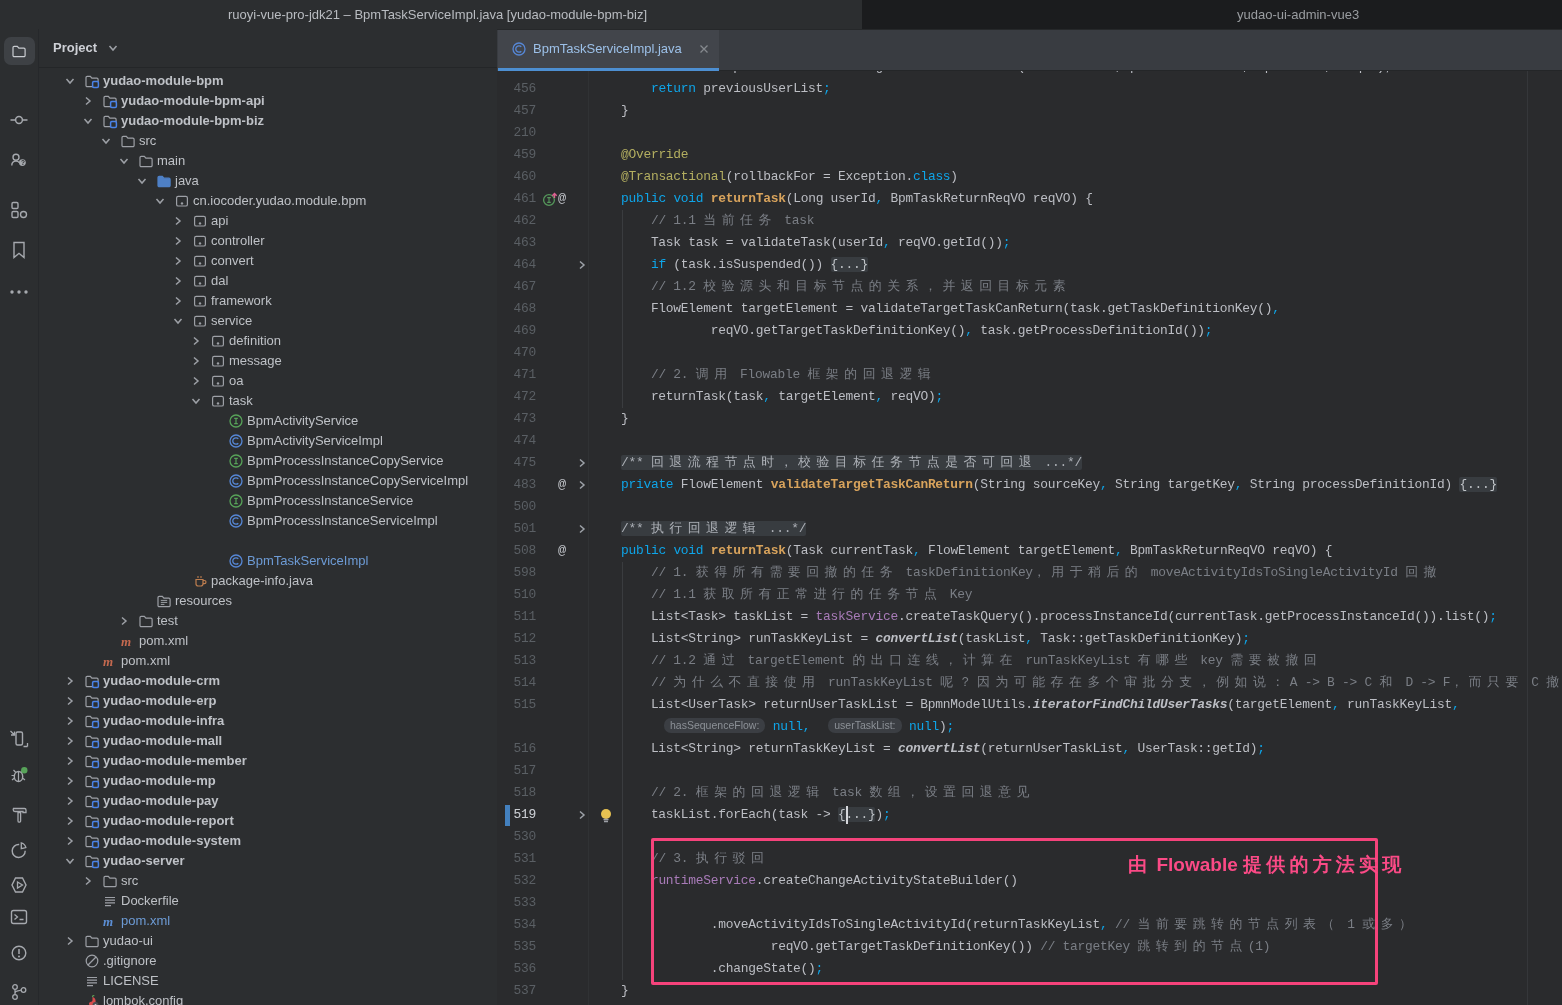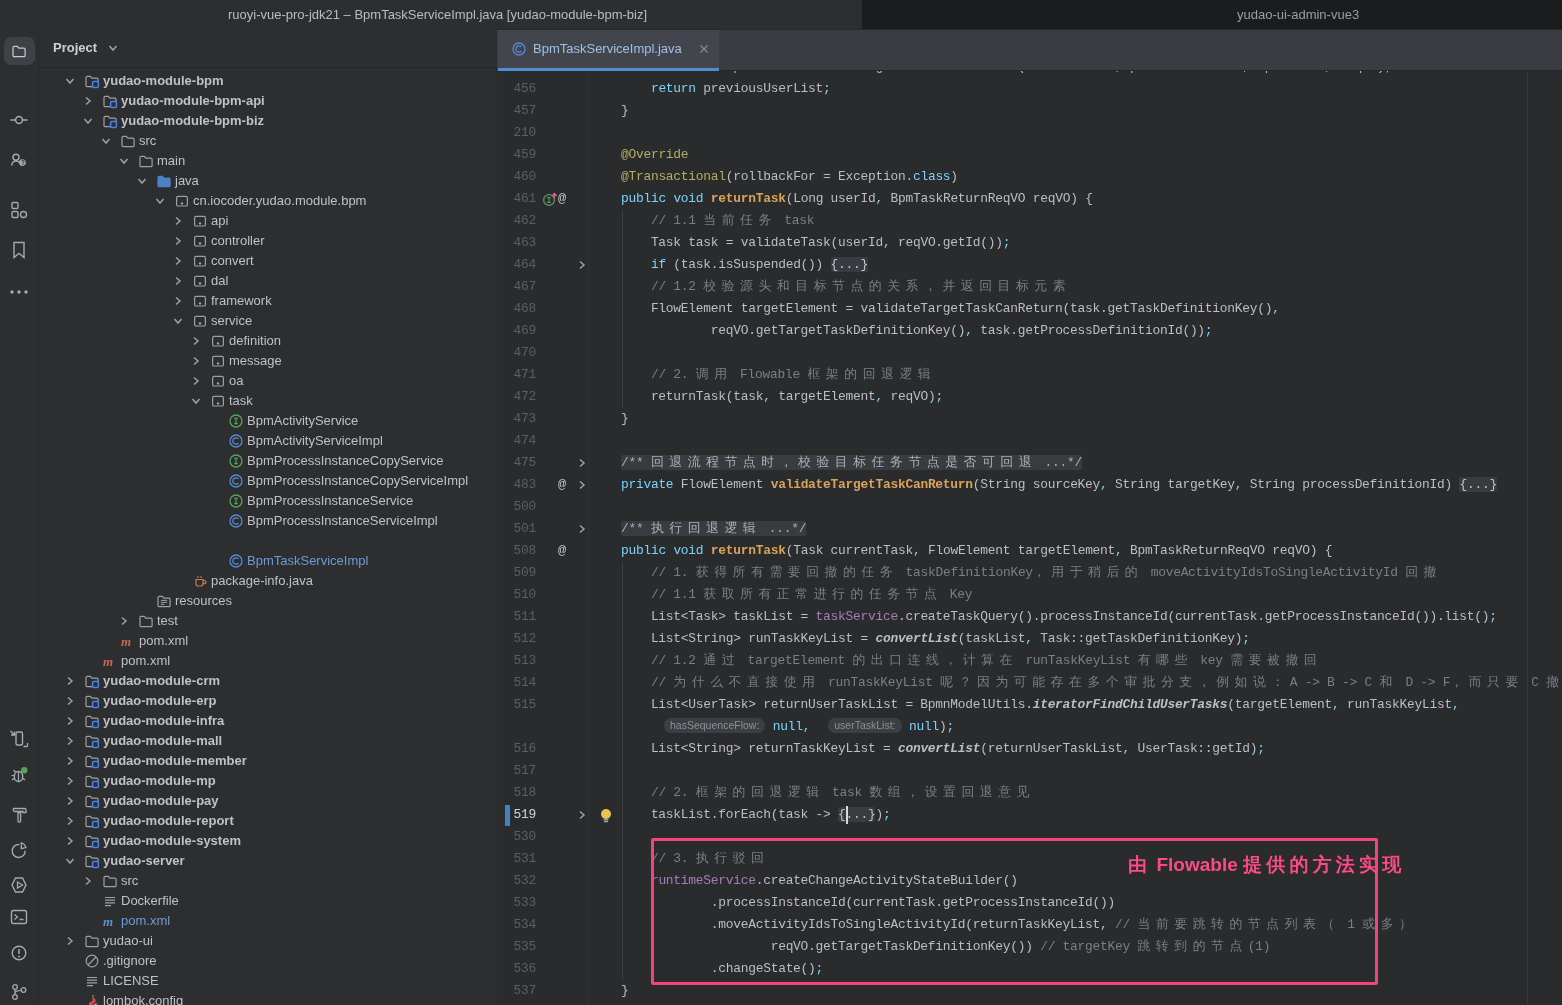--- a/index.html
+++ b/index.html
@@ -13,21 +13,21 @@
 #editor{left:497px;top:29px;width:1065px;height:976px;background:#2A2B2D;overflow:hidden}
 #tabbar{left:0;top:0;width:1065px;height:42px;background:#393C41;border-top:1px solid #26282A}
 #tab{left:1px;top:1px;width:221px;height:38px;background:#42454B}
 #tabu{left:1px;top:39px;width:221px;height:3px;background:#4D8FD2}
 .row{position:absolute;height:20px;line-height:20px;font-size:13px;color:#BEC1C6;white-space:pre}
 .b{font-weight:bold}
 .blue{color:#6D9BD5}
 .code{position:absolute;height:22px;line-height:22px;font-family:"Liberation Mono",monospace;font-size:12.9px;letter-spacing:-0.25px;white-space:pre;color:#BCBEC4}
 .ln{position:absolute;width:39px;text-align:right;height:22px;line-height:22px;font-family:"Liberation Mono",monospace;font-size:12.9px;letter-spacing:-0.25px;color:#5A5F64;white-space:pre}
 .cj{letter-spacing:5.5px}
-.k{color:#7dd3fc}
+.k{color:#0ea5e9}
 .m{color:#D8A35C;font-weight:bold}
 .a{color:#B3AE60}
 .c{color:#7A7E85}
 .f{color:#A87BB8}
 .si{color:#BCBEC4;font-weight:bold;font-style:italic}
 .fold{background:#383C40;border-radius:2px;color:#BFC3C7}
 .dfold{background:#383C40;border-radius:2px;color:#ACB0B6}
 .hint{display:inline-block;background:#3B3E43;border-radius:7px;color:#8C9197;font-size:10.5px;letter-spacing:0;
  font-family:"Liberation Sans",sans-serif;line-height:14px;height:15px;padding:0 6px;vertical-align:1px}
 .gut{position:absolute;color:#C0C3C8;font-size:13.5px;font-family:"Liberation Mono",monospace;height:22px;line-height:22px}
@@ -762,21 +762,21 @@
       <div class="ln" style="left:0;top:381px">475</div>
       <div class="code" style="left:94px;top:381px"><span style="color:transparent"></span>    <span class="dfold">/** <span class="cj">回退流程节点时，校验目标任务节点是否可回退</span> ...*/</span></div>
       <div class="ln" style="left:0;top:403px">483</div>
       <div class="code" style="left:94px;top:403px"><span style="color:transparent"></span>    <span class="k">private</span> FlowElement <span class="m">validateTargetTaskCanReturn</span>(String sourceKey<span class="k">,</span> String targetKey<span class="k">,</span> String processDefinitionId) <span class="fold">{...}</span></div>
       <div class="ln" style="left:0;top:425px">500</div>
       <div class="code" style="left:94px;top:425px"><span style="color:transparent"></span></div>
       <div class="ln" style="left:0;top:447px">501</div>
       <div class="code" style="left:94px;top:447px"><span style="color:transparent"></span>    <span class="dfold">/** <span class="cj">执行回退逻辑</span> ...*/</span></div>
       <div class="ln" style="left:0;top:469px">508</div>
       <div class="code" style="left:94px;top:469px"><span style="color:transparent"></span>    <span class="k">public</span> <span class="k">void</span> <span class="m">returnTask</span>(Task currentTask<span class="k">,</span> FlowElement targetElement<span class="k">,</span> BpmTaskReturnReqVO reqVO) {</div>
-      <div class="ln" style="left:0;top:491px">509</div>
+      <div class="ln" style="left:0;top:491px">598</div>
       <div class="code" style="left:94px;top:491px"><span style="color:transparent"></span>        <span class="c">// 1. <span class="cj">获得所有需要回撤的任务</span> taskDefinitionKey<span class="cj">，</span><span class="cj">用于稍后的</span> moveActivityIdsToSingleActivityId <span class="cj">回撤</span></span></div>
       <div class="ln" style="left:0;top:513px">510</div>
       <div class="code" style="left:94px;top:513px"><span style="color:transparent"></span>        <span class="c">// 1.1 <span class="cj">获取所有正常进行的任务节点</span> Key</span></div>
       <div class="ln" style="left:0;top:535px">511</div>
       <div class="code" style="left:94px;top:535px"><span style="color:transparent"></span>        List&lt;Task&gt; taskList = <span class="f">taskService</span>.createTaskQuery().processInstanceId(currentTask.getProcessInstanceId()).list()<span class="k">;</span></div>
       <div class="ln" style="left:0;top:557px">512</div>
       <div class="code" style="left:94px;top:557px"><span style="color:transparent"></span>        List&lt;String&gt; runTaskKeyList = <span class="si">convertList</span>(taskList<span class="k">,</span> Task::getTaskDefinitionKey)<span class="k">;</span></div>
       <div class="ln" style="left:0;top:579px">513</div>
       <div class="code" style="left:94px;top:579px"><span style="color:transparent"></span>        <span class="c">// 1.2 <span class="cj">通过</span> targetElement <span class="cj">的出口连线，计算在</span> runTaskKeyList <span class="cj">有哪些</span> key <span class="cj">需要被撤回</span></span></div>
       <div class="ln" style="left:0;top:601px">514</div>
@@ -792,21 +792,20 @@
       <div class="code" style="left:94px;top:711px"><span style="color:transparent"></span>        <span class="c">// 2. <span class="cj">框架的回退逻辑</span> task <span class="cj">数组，设置回退意见</span></span></div>
       <div class="ln" style="left:0;top:733px">519</div>
       <div class="code" style="left:94px;top:733px"><span style="color:transparent"></span>        taskList.forEach(task -&gt; <span class="fold">{...}</span>)<span class="k">;</span></div>
       <div class="ln" style="left:0;top:755px">530</div>
       <div class="code" style="left:94px;top:755px"><span style="color:transparent"></span></div>
       <div class="ln" style="left:0;top:777px">531</div>
       <div class="code" style="left:94px;top:777px"><span style="color:transparent"></span>        <span class="c">// 3. <span class="cj">执行驳回</span></span></div>
       <div class="ln" style="left:0;top:799px">532</div>
       <div class="code" style="left:94px;top:799px"><span style="color:transparent"></span>        <span class="f">runtimeService</span>.createChangeActivityStateBuilder()</div>
       <div class="ln" style="left:0;top:821px">533</div>
-      <div class="code" style="left:94px;top:821px"><span style="color:transparent"></span>                .processInstanceId(currentTask.getProcessInstanceId())</div>
       <div class="ln" style="left:0;top:843px">534</div>
       <div class="code" style="left:94px;top:843px"><span style="color:transparent"></span>                .moveActivityIdsToSingleActivityId(returnTaskKeyList<span class="k">,</span> <span class="c">// <span class="cj">当前要跳转的节点列表（</span> 1 <span class="cj">或多）</span></span></div>
       <div class="ln" style="left:0;top:865px">535</div>
       <div class="code" style="left:94px;top:865px"><span style="color:transparent"></span>                        reqVO.getTargetTaskDefinitionKey()) <span class="c">// targetKey <span class="cj">跳转到的节点</span>(1)</span></div>
       <div class="ln" style="left:0;top:887px">536</div>
       <div class="code" style="left:94px;top:887px"><span style="color:transparent"></span>                .changeState()<span class="k">;</span></div>
       <div class="ln" style="left:0;top:909px">537</div>
       <div class="code" style="left:94px;top:909px"><span style="color:transparent"></span>    }</div>
       <div class="abs" style="left:77px;top:186px">
         <svg width="16" height="16" viewBox="0 0 16 16">

